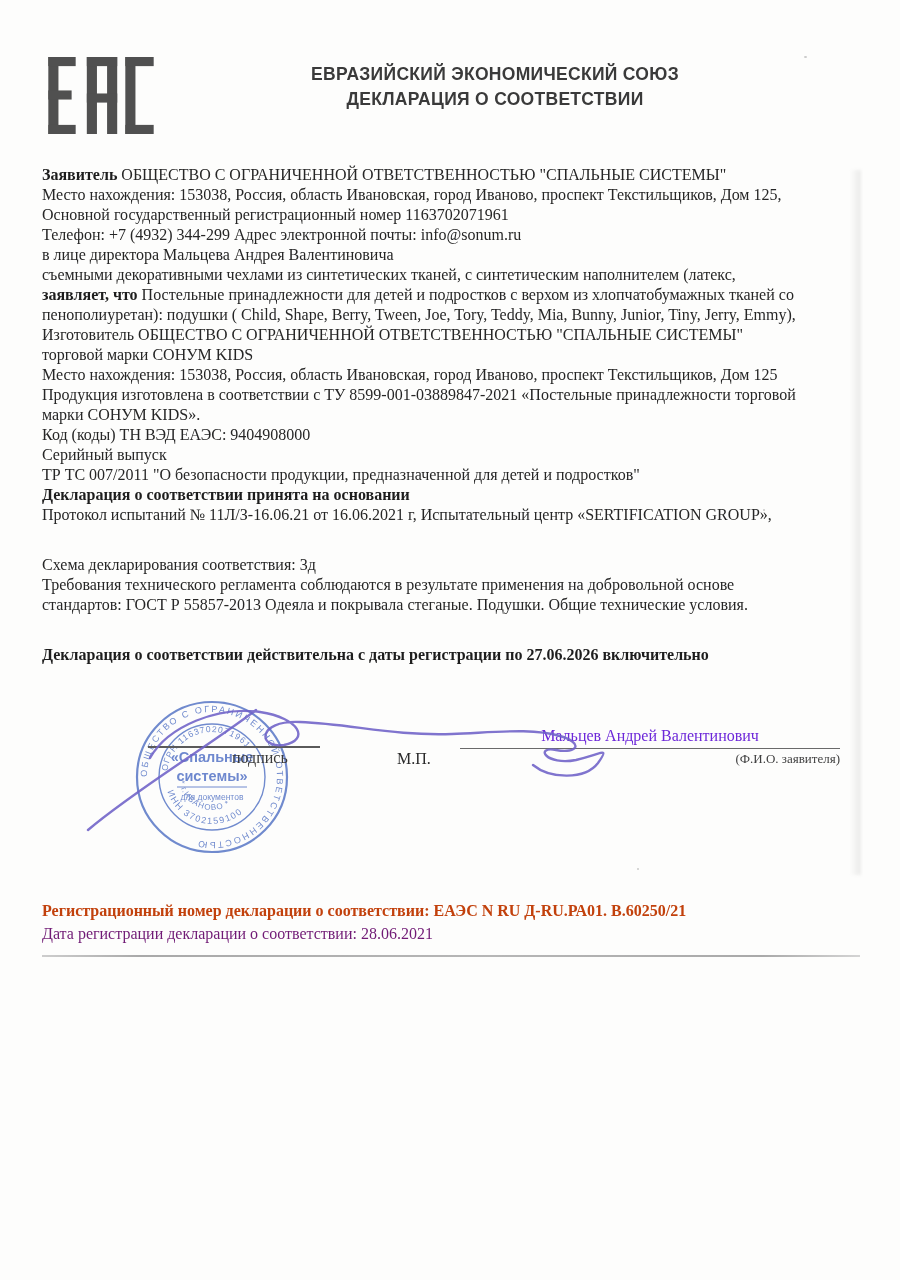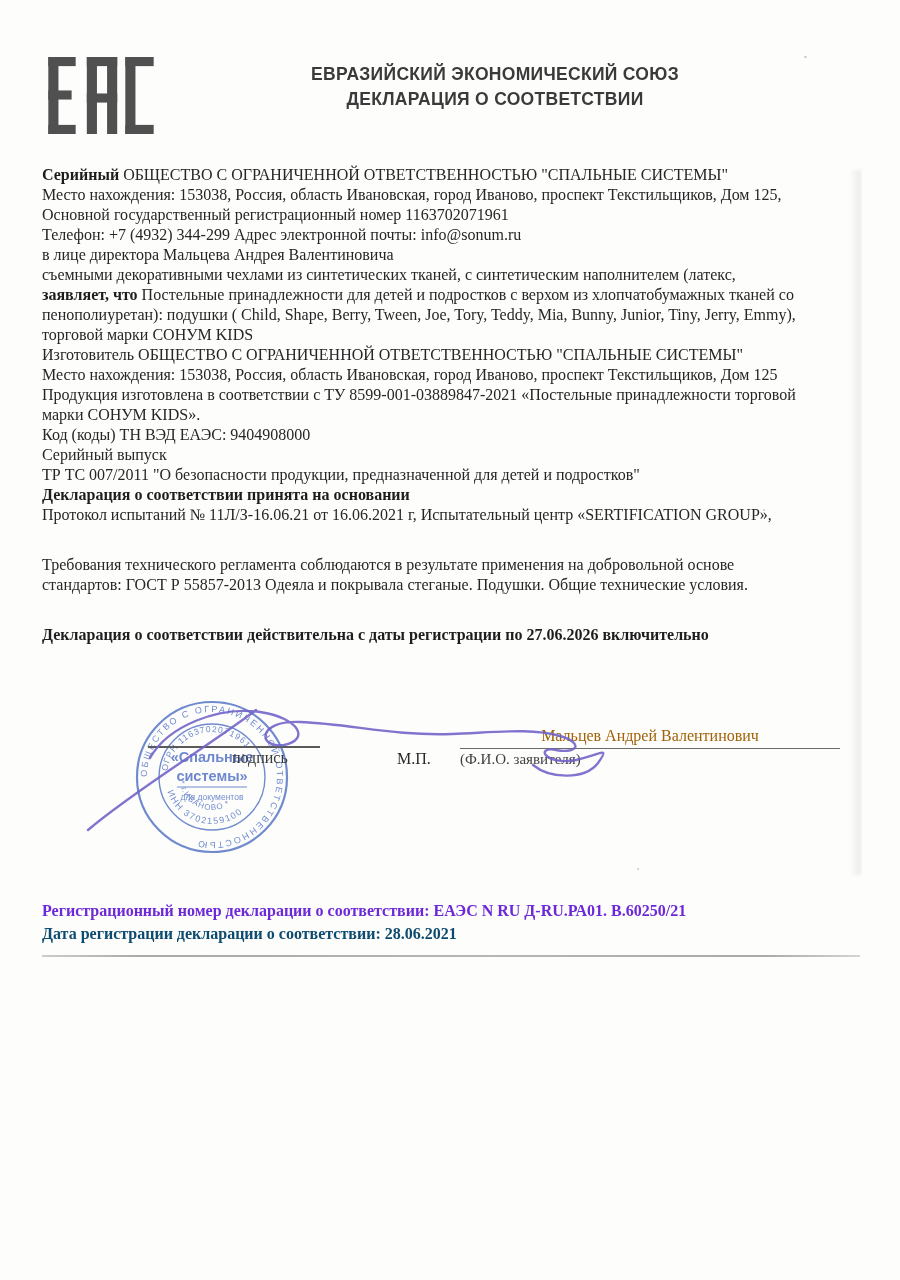--- a/index.html
+++ b/index.html
@@ -24,28 +24,28 @@
   
   .body-lines{position:absolute;left:42px;top:165px;width:818px;}
   .bline{height:20px;line-height:20px;font-size:16px;white-space:nowrap;}
   .bline b{font-weight:bold;color:#1d1d1d;}
   .bline.spacer{height:30px;}
   
   .mp-label{position:absolute;left:397px;top:750px;font-size:16px;color:#2a2a2a;}
   .sig-line-left{position:absolute;left:148px;top:746px;width:172px;border-top:2px solid #5a5a5a;z-index:4;}
   .podpis{position:absolute;left:232px;top:749px;font-size:16px;color:#3a3a3a;z-index:5;}
   .name-wrap{position:absolute;left:460px;top:726px;width:380px;height:22px;border-bottom:1.5px solid #6a6a6a;text-align:center;}
-  .name-text{font-size:16px;color:#a16207;line-height:20px;}
-  .name-caption{position:absolute;left:460px;top:751px;width:380px;text-align:left;font-size:15px;color:#3f3f3f;}
+  .name-text{font-size:16px;color:#6d28d9;line-height:20px;}
+  .name-caption{position:absolute;left:460px;top:751px;width:380px;text-align:right;font-size:13px;color:#3f3f3f;}
   
   .stamp{position:absolute;left:127px;top:692px;width:170px;height:170px;opacity:.82;z-index:1;}
   .signature{position:absolute;left:60px;top:688px;width:560px;height:170px;z-index:6;opacity:.88;}
   
-  .reg-line1{position:absolute;left:42px;top:902px;font-size:16px;font-weight:bold;color:#6d28d9;white-space:nowrap;}
-  .reg-line2{position:absolute;left:42px;top:925px;font-size:16px;font-weight:bold;color:#0c4a6e;white-space:nowrap;}
+  .reg-line1{position:absolute;left:42px;top:902px;font-size:16px;font-weight:bold;color:#c2410c;white-space:nowrap;}
+  .reg-line2{position:absolute;left:42px;top:925px;font-size:16px;font-weight:normal;color:#701a75;white-space:nowrap;}
   .bottom-rule{position:absolute;left:42px;top:955px;width:818px;height:2px;
     background:linear-gradient(to right,#cdcdcd,#a9a9a9 12%,#b6b6b6 55%,#a9a9a9 88%,#d4d4d4);}
   
   .scan-edge{position:absolute;left:850px;top:170px;width:11px;height:705px;
     background:linear-gradient(to right,rgba(110,110,110,0),rgba(110,110,110,.13));
     filter:blur(1.5px);}
   .speck{position:absolute;background:#9a9a9a;border-radius:50%;opacity:.5;}
   .speck.s1{left:804px;top:56px;width:3px;height:2px;}
   .speck.s2{left:763px;top:509px;width:2px;height:2px;}
   .speck.s3{left:637px;top:868px;width:2px;height:2px;}
@@ -73,39 +73,40 @@
       <rect x="76" y="67" width="28" height="9"></rect>
     </g>
   </svg>
 
   <div class="title">
     <div>ЕВРАЗИЙСКИЙ ЭКОНОМИЧЕСКИЙ СОЮЗ</div>
     <div>ДЕКЛАРАЦИЯ О СООТВЕТСТВИИ</div>
   </div>
 
   <div class="body-lines">
-      <div class="bline"><b>Серийный</b><span> ОБЩЕСТВО С ОГРАНИЧЕННОЙ ОТВЕТСТВЕННОСТЬЮ "СПАЛЬНЫЕ СИСТЕМЫ"</span></div>
+      <div class="bline"><b>Заявитель</b><span> ОБЩЕСТВО С ОГРАНИЧЕННОЙ ОТВЕТСТВЕННОСТЬЮ "СПАЛЬНЫЕ СИСТЕМЫ"</span></div>
       <div class="bline"><span>Место нахождения: 153038, Россия, область Ивановская, город Иваново, проспект Текстильщиков, Дом 125,</span></div>
       <div class="bline"><span>Основной государственный регистрационный номер 1163702071961</span></div>
       <div class="bline"><span>Телефон: +7 (4932) 344-299 Адрес электронной почты: info@sonum.ru</span></div>
       <div class="bline"><span>в лице директора Мальцева Андрея Валентиновича</span></div>
       <div class="bline"><span>съемными декоративными чехлами из синтетических тканей, с синтетическим наполнителем (латекс,</span></div>
       <div class="bline"><b>заявляет, что</b><span> Постельные принадлежности для детей и подростков с верхом из хлопчатобумажных тканей со</span></div>
       <div class="bline"><span>пенополиуретан): подушки ( Child, Shape, Berry, Tween, Joe, Tory, Teddy, Mia, Bunny, Junior, Tiny, Jerry, Emmy),</span></div>
+      <div class="bline"><span>Изготовитель ОБЩЕСТВО С ОГРАНИЧЕННОЙ ОТВЕТСТВЕННОСТЬЮ "СПАЛЬНЫЕ СИСТЕМЫ"</span></div>
       <div class="bline"><span>торговой марки СОНУМ KIDS</span></div>
-      <div class="bline"><span>Изготовитель ОБЩЕСТВО С ОГРАНИЧЕННОЙ ОТВЕТСТВЕННОСТЬЮ "СПАЛЬНЫЕ СИСТЕМЫ"</span></div>
       <div class="bline"><span>Место нахождения: 153038, Россия, область Ивановская, город Иваново, проспект Текстильщиков, Дом 125</span></div>
       <div class="bline"><span>Продукция изготовлена в соответствии с ТУ 8599-001-03889847-2021 «Постельные принадлежности торговой</span></div>
       <div class="bline"><span>марки СОНУМ KIDS».</span></div>
       <div class="bline"><span>Код (коды) ТН ВЭД ЕАЭС: 9404908000</span></div>
       <div class="bline"><span>Серийный выпуск</span></div>
       <div class="bline"><span>ТР ТС 007/2011 "О безопасности продукции, предназначенной для детей и подростков"</span></div>
       <div class="bline"><b>Декларация о соответствии принята на основании</b></div>
       <div class="bline"><span>Протокол испытаний № 11Л/З-16.06.21 от 16.06.2021 г, Испытательный центр «SERTIFICATION GROUP»,</span></div>
       <div class="bline spacer"></div>
+      <div class="bline"><span>Схема декларирования соответствия: 3д</span></div>
       <div class="bline"><span>Требования технического регламента соблюдаются в результате применения на добровольной основе</span></div>
       <div class="bline"><span>стандартов: ГОСТ Р 55857-2013 Одеяла и покрывала стеганые. Подушки. Общие технические условия.</span></div>
       <div class="bline spacer"></div>
       <div class="bline"><b>Декларация о соответствии действительна с даты регистрации по 27.06.2026 включительно</b></div>
     </div>
 
   <svg class="stamp" viewBox="0 0 170 170">
     <defs>
       <path id="arcOuterRing" d="M 20 85 A 65 65 0 1 1 150 85 A 65 65 0 1 1 20 85" fill="none"></path>
       <path id="arcTopInner" d="M 40 85 A 45 45 0 0 1 130 85" fill="none"></path>

